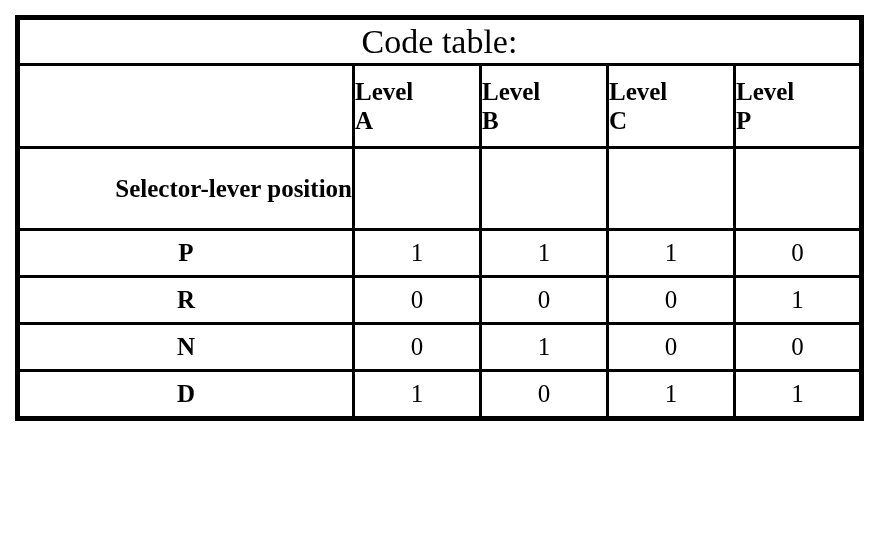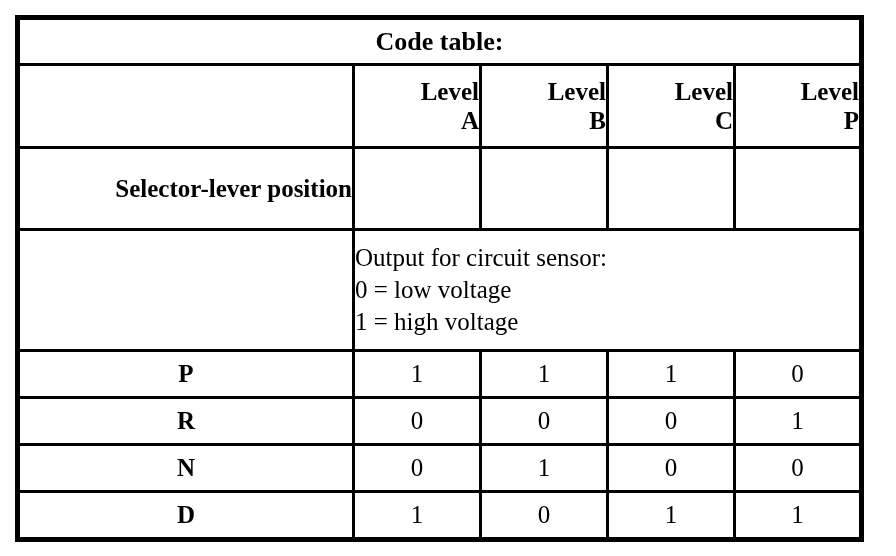--- a/index.html
+++ b/index.html
@@ -41,31 +41,31 @@
   }
 
   
   col.c-label { width: 336px; }
   col.c-lvl   { width: 127px; }
 
   
   .title-cell {
     height: 43px;
     text-align: center;
-    font-weight: bold;
-    font-size: 26px;
+    font-weight: normal;
+    font-size: 34px;
     line-height: 43px;
     white-space: nowrap;
   }
 
   
   .hdr-blank { height: 80px; }
   .lvl-hdr {
     height: 80px;
-    text-align: right;
+    text-align: left;
     font-weight: bold;
     font-size: 25px;
     line-height: 1.18;
     padding: 0 4px;
   }
   .lvl-hdr .w1 { display: block; }
   .lvl-hdr .w2 { display: block; }
 
   
   .selector-cell {
@@ -148,28 +148,20 @@
       </tr>
 
       <tr>
         <td class="selector-cell">Selector-lever position</td>
         <td class="sel-blank"></td>
         <td class="sel-blank"></td>
         <td class="sel-blank"></td>
         <td class="sel-blank"></td>
       </tr>
 
-      <tr>
-        <td class="legend-blank"></td>
-        <td class="legend-cell" colspan="4">
-          <span class="lg-line">Output for circuit sensor:</span>
-          <span class="lg-line">0 = low voltage</span>
-          <span class="lg-line">1 = high voltage</span>
-        </td>
-      </tr>
 
       <tr>
         <td class="data-label">P</td>
         <td class="data-val">1</td>
         <td class="data-val">1</td>
         <td class="data-val">1</td>
         <td class="data-val">0</td>
       </tr>
 
       <tr>

